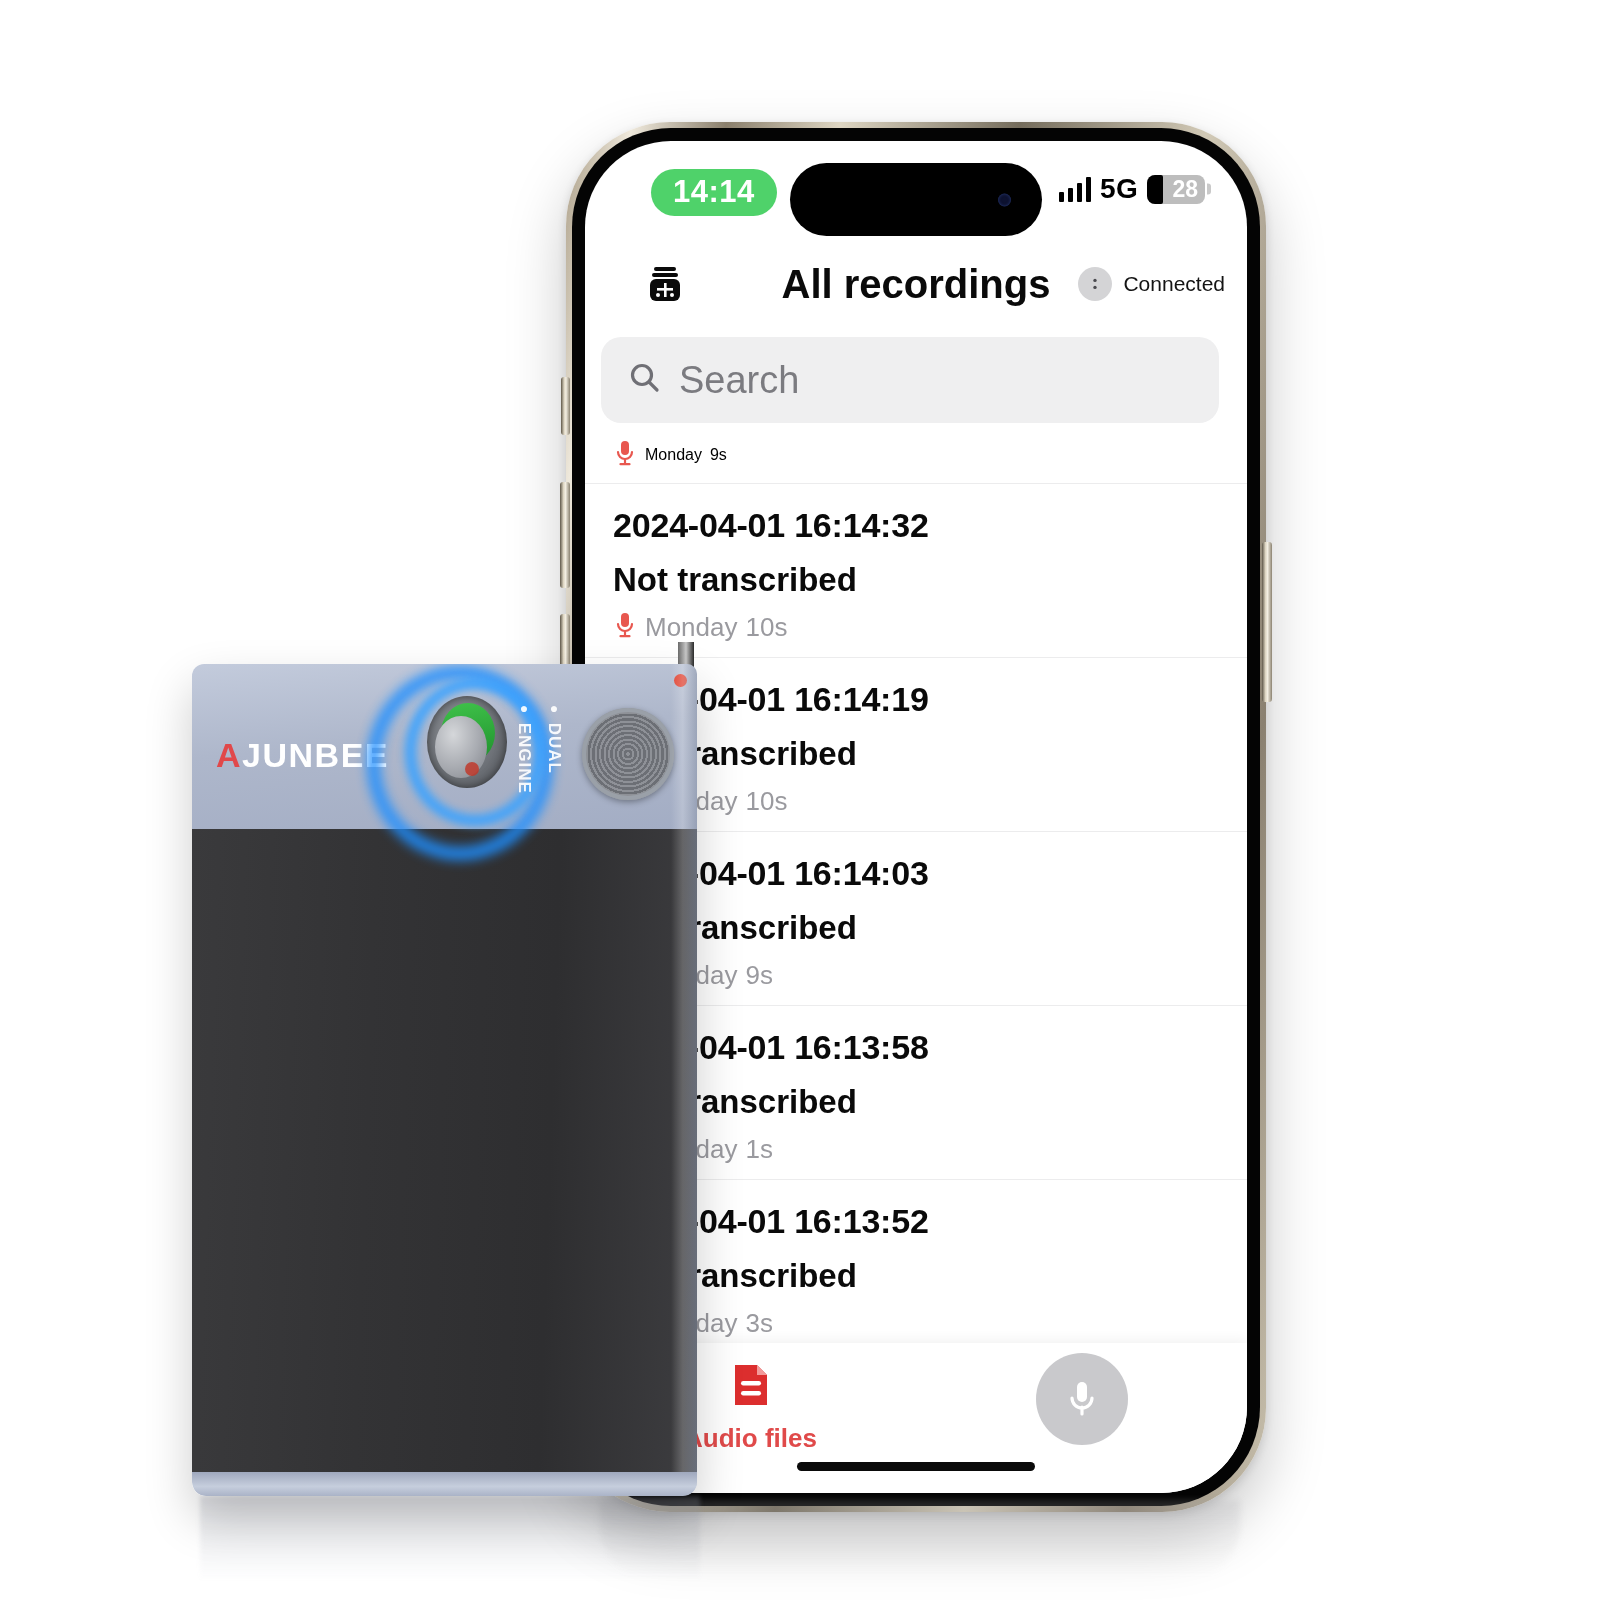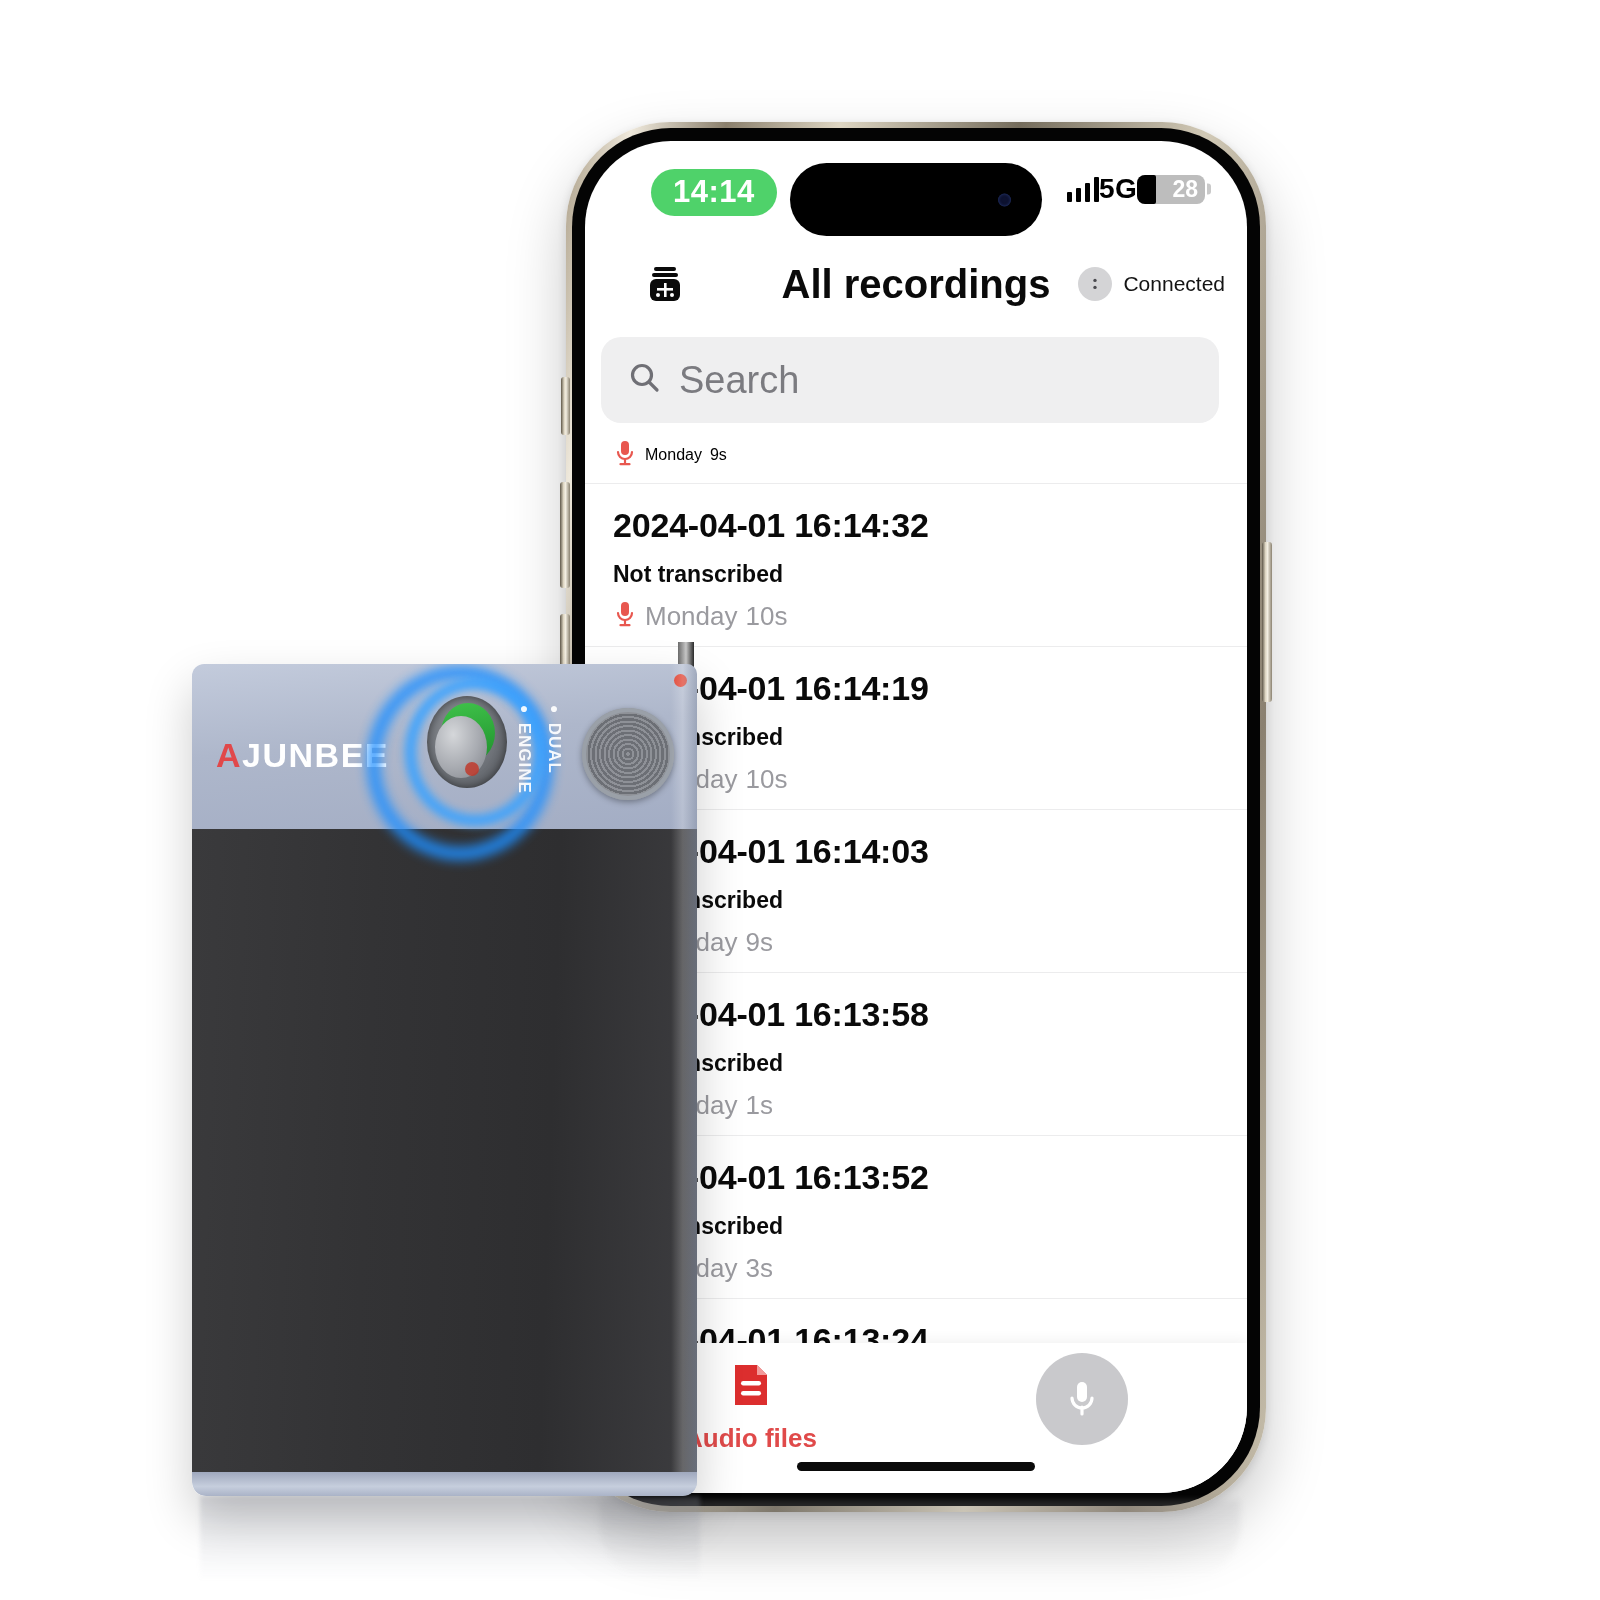--- a/index.html
+++ b/index.html
@@ -74,31 +74,31 @@
   }
   .island-cam {
     position: absolute; right: 31px; top: 50%;
     transform: translateY(-50%);
     width: 13px; height: 13px; border-radius: 50%;
     background: #0d1230;
     box-shadow: inset 0 0 3px #2b3e7a;
   }
   .status-right {
     position: absolute; right: 42px; top: 32px;
-    display: flex; align-items: center; 
+    display: flex; align-items: center; gap: 9px;
   }
   .signal { display: flex; align-items: flex-end; gap: 3.5px; height: 26px; }
   .signal i { display:block; width: 5.5px; background: #000; border-radius: 1px; }
   .signal i:nth-child(1){ height: 10px; }
   .signal i:nth-child(2){ height: 14px; }
   .signal i:nth-child(3){ height: 19px; }
   .signal i:nth-child(4){ height: 25px; }
   .net-label { font-size: 28px; font-weight: bold; color:#000; letter-spacing:.3px; }
   .battery {
-    position: relative; width: 68px; height: 29px;
+    position: relative; width: 58px; height: 29px;
     border-radius: 8px; background: #bdbdbd;
     display:flex; align-items:center; justify-content:flex-end;
   }
   .battery .fill {
     position:absolute; left:0; top:0; bottom:0; width: 28%;
     background:#000; border-radius: 8px 2px 2px 8px;
   }
   .battery .pct {
     position: relative; z-index:2;
     font-size: 23px; font-weight: bold; color:#fff;
@@ -149,21 +149,21 @@
   .rec-row { padding: 0 28px; }
   .rec-meta {
     display:flex; align-items:center; gap: 8px;
     padding: 8px 0 14px 0;
   }
   .rec-meta .day { font-size: 26px; color:#9a9a9f; }
   .rec-meta .dur { font-size: 26px; color:#9a9a9f; }
   .rec-sep { height:1px; background:#ececed; margin: 0 0px; }
   .rec-main { padding: 22px 0 4px 0; }
   .rec-title { font-size: 34px; font-weight: bold; color:#0a0a0a; letter-spacing:-.2px; }
-  .rec-status { font-size: 23px; font-weight: bold; color:#0a0a0a; margin-top: 16px; }
+  .rec-status { font-size: 33px; font-weight: bold; color:#0a0a0a; margin-top: 16px; }
 
   
   .first-meta { padding: 10px 28px 12px 28px; display:flex; align-items:center; gap:8px;}
 
   
   .tabbar {
     position:absolute; left:0; right:0; bottom:0; height: 150px;
     background:#ffffff;
     box-shadow: 0 -3px 12px rgba(0,0,0,.055);
     display:flex; align-items:flex-start;

